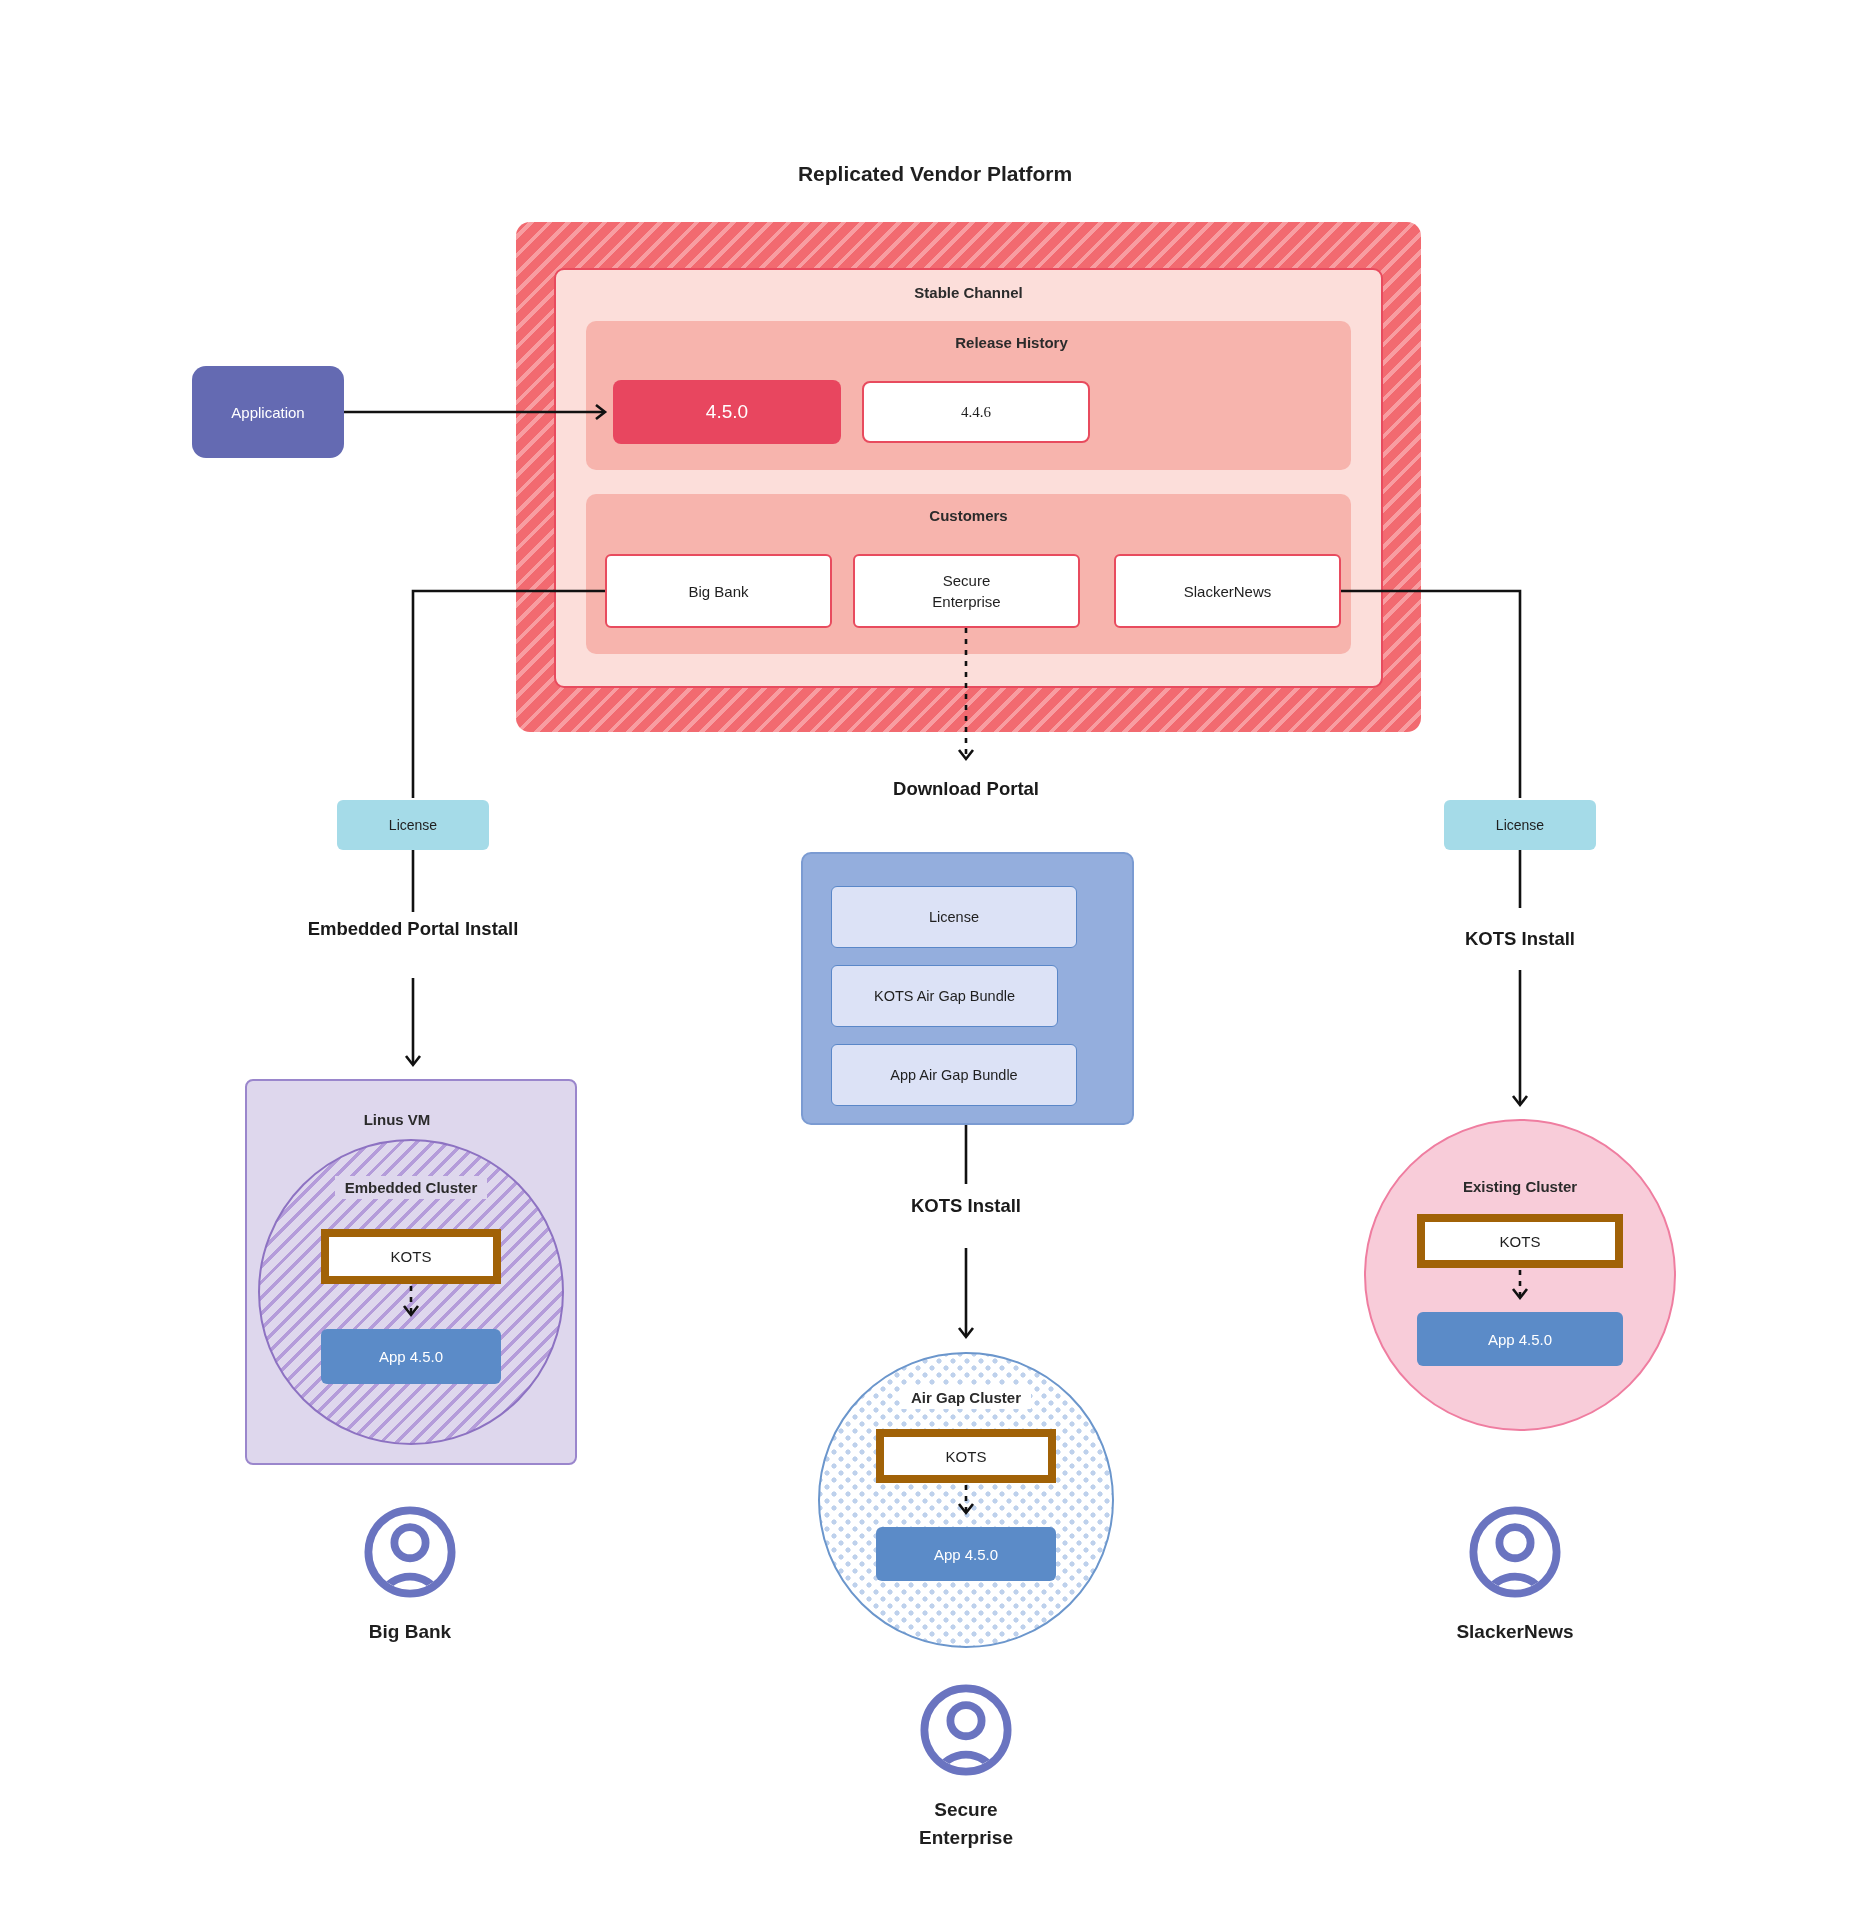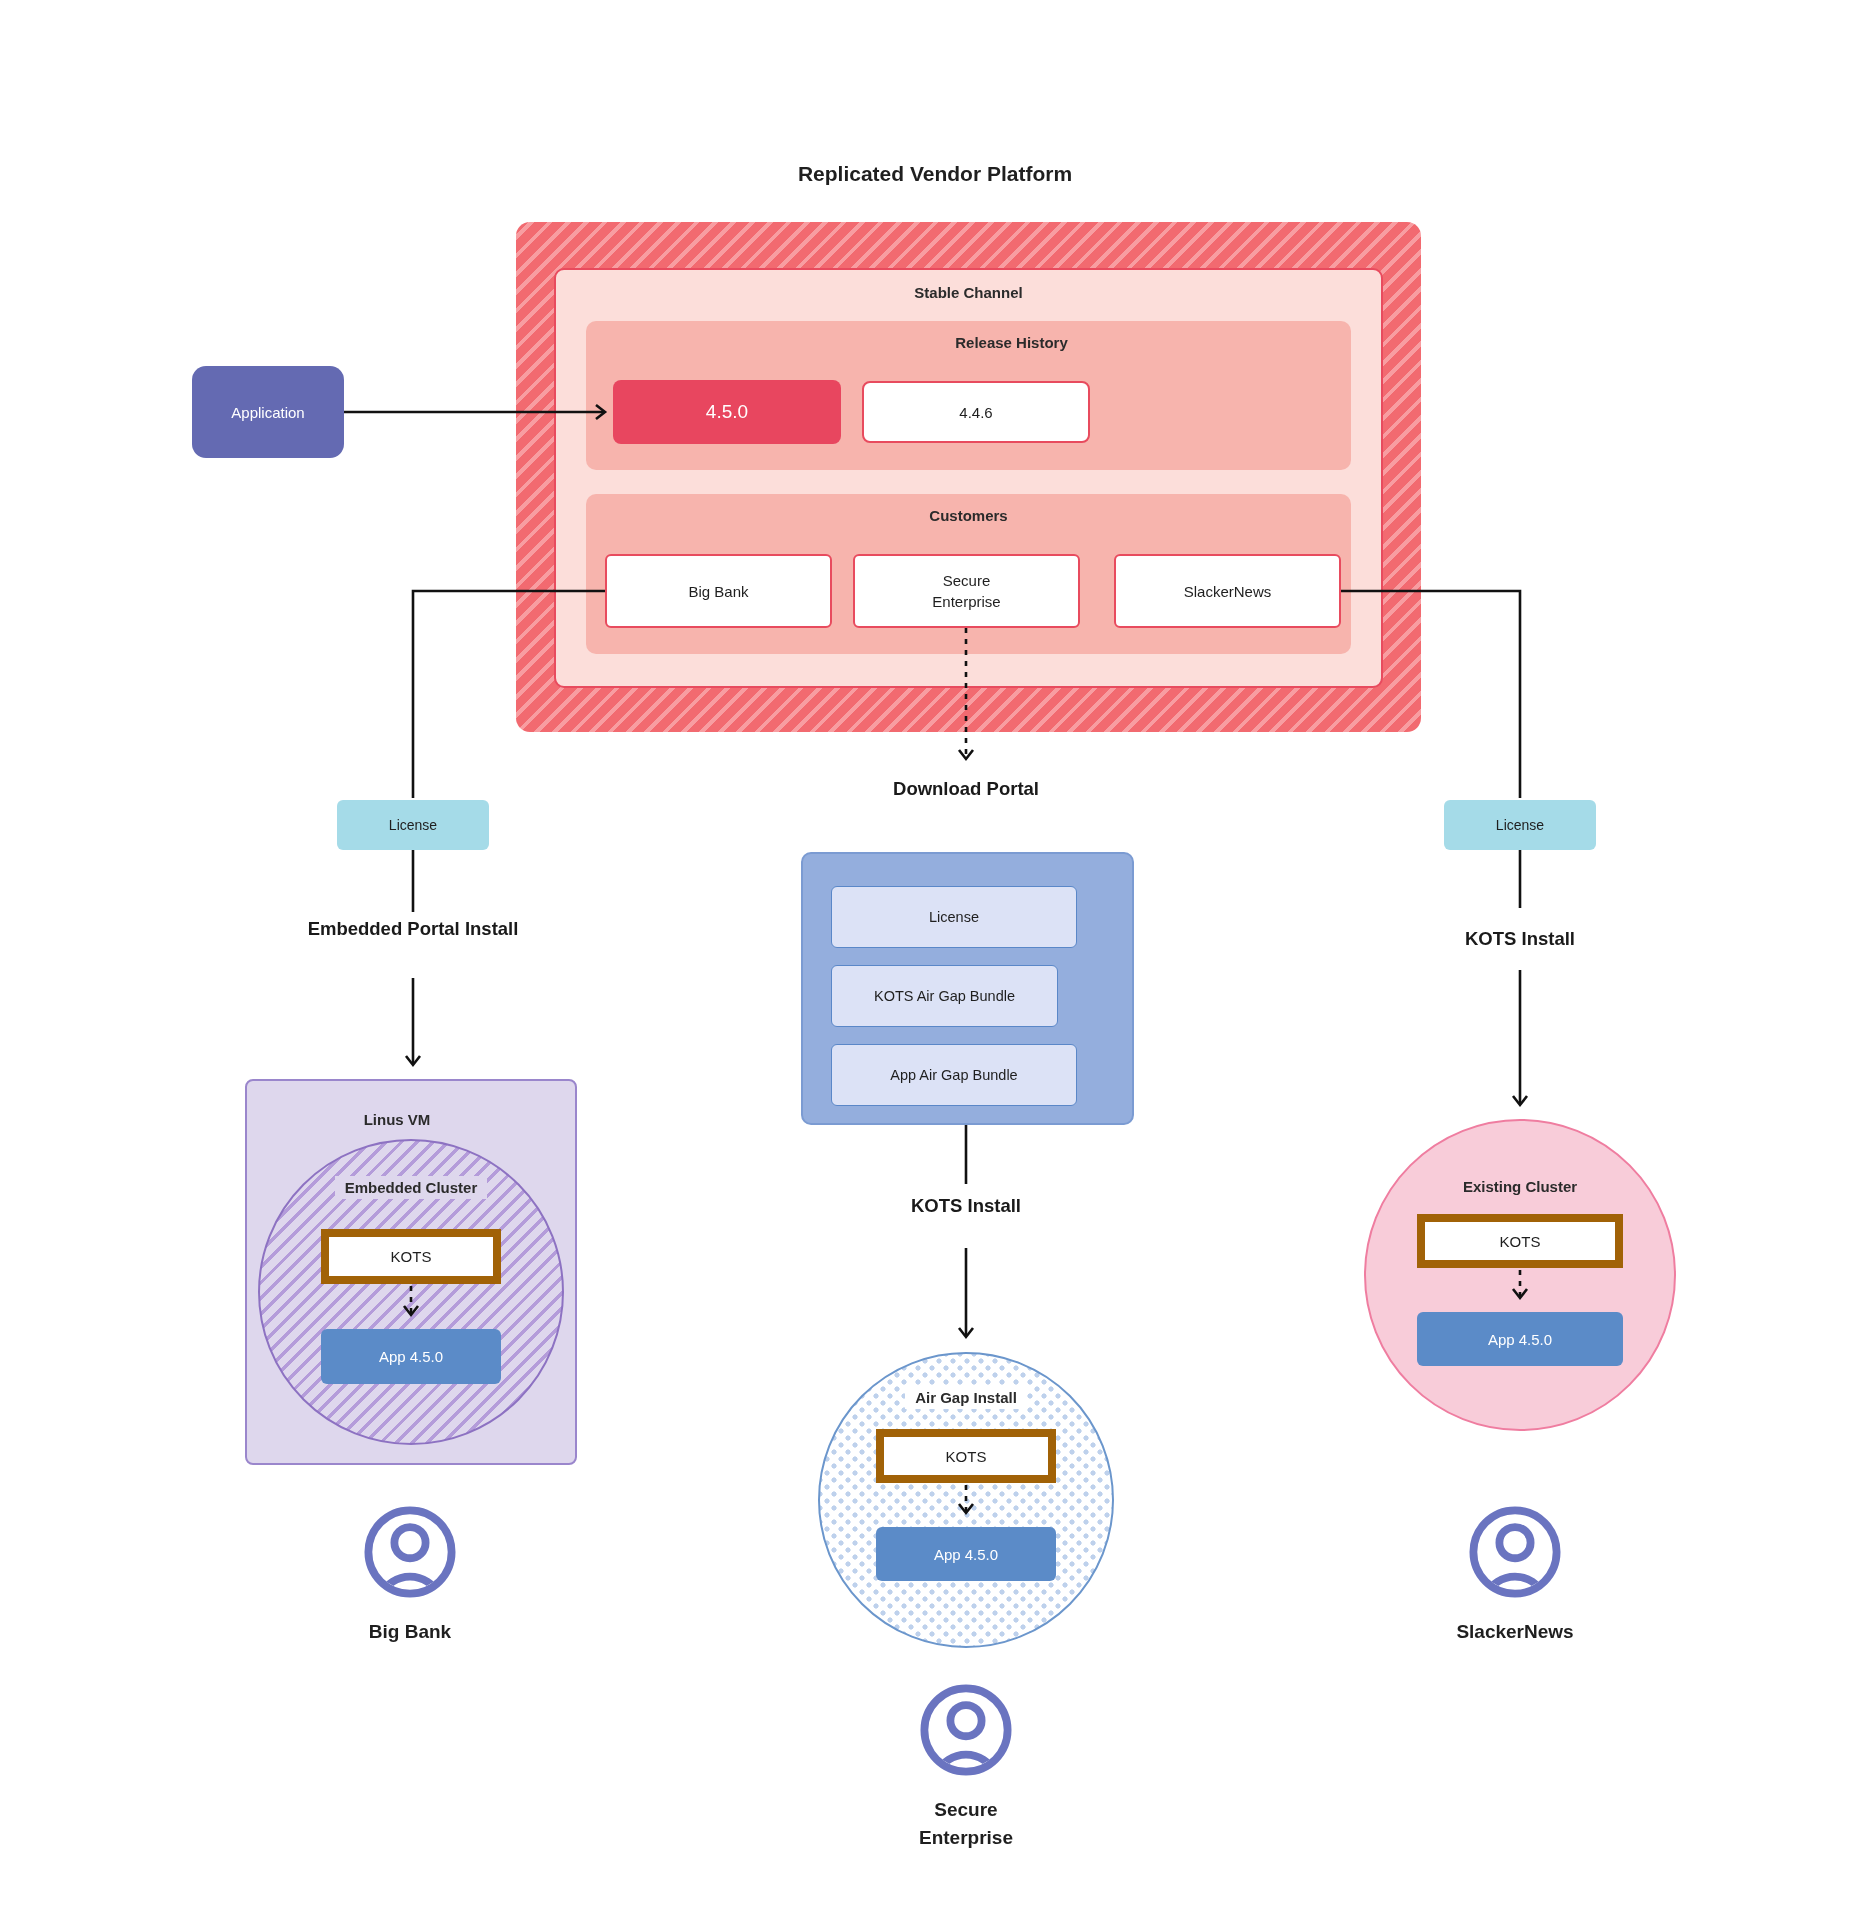--- a/index.html
+++ b/index.html
@@ -43,21 +43,21 @@
   <div class="abs hatch-red" style="left:516px;top:222px;width:905px;height:510px;"></div>
 
   <div class="abs stable" style="left:554px;top:268px;width:829px;height:420px;"></div>
   <div class="abs sec-label" style="left:554px;top:284px;width:829px;">Stable Channel</div>
 
   <div class="abs salmon" style="left:586px;top:321px;width:765px;height:149px;"></div>
   <div class="abs sec-label" style="left:586px;top:334px;width:765px;margin-left:43px;">Release History</div>
   <div class="abs ctr rel-current" style="left:613px;top:380px;width:228px;height:64px;">
     <span>4.5.0</span>
   </div>
-  <div class="abs ctr rel-prev" style="left:862px;top:381px;width:228px;height:62px;">
+  <div class="abs ctr rel-prev" style="left:862px;top:381px;width:228px;height:62px;font-family:Liberation Serif, serif;">
     <span>4.4.6</span>
   </div>
 
   <div class="abs salmon" style="left:586px;top:494px;width:765px;height:160px;"></div>
   <div class="abs sec-label" style="left:586px;top:507px;width:765px;">Customers</div>
   <div class="abs ctr cust-box" style="left:605px;top:554px;width:227px;height:74px;">
     <span>Big Bank</span>
   </div>
   <div class="abs ctr cust-box" style="left:853px;top:554px;width:227px;height:74px;">
     <span>Secure Enterprise</span>
@@ -108,21 +108,21 @@
   <div class="abs ctr portal-item" style="left:831px;top:965px;width:227px;height:62px;">
     <span>KOTS Air Gap Bundle</span>
   </div>
   <div class="abs ctr portal-item" style="left:831px;top:1044px;width:246px;height:62px;">
     <span>App Air Gap Bundle</span>
   </div>
   <div class="abs flow-label" style="left:866px;top:1192px;width:200px;">KOTS Install</div>
 
   <div class="abs circle air-circle" style="left:818px;top:1352px;width:296px;height:296px;"></div>
   <div class="abs sec-label" style="left:818px;top:1386px;width:296px;">
-    <span class="air-label">Air Gap Install</span>
+    <span class="air-label">Air Gap Cluster</span>
   </div>
   <div class="abs ctr kots-box" style="left:876px;top:1429px;width:180px;height:54px;">
     <span>KOTS</span>
   </div>
   <div class="abs ctr app-blue" style="left:876px;top:1527px;width:180px;height:54px;">
     <span>App 4.5.0</span>
   </div>
 
   <svg class="abs" style="left:914px;top:1678px;" width="104" height="104" viewBox="0 0 100 100">
     <defs>

